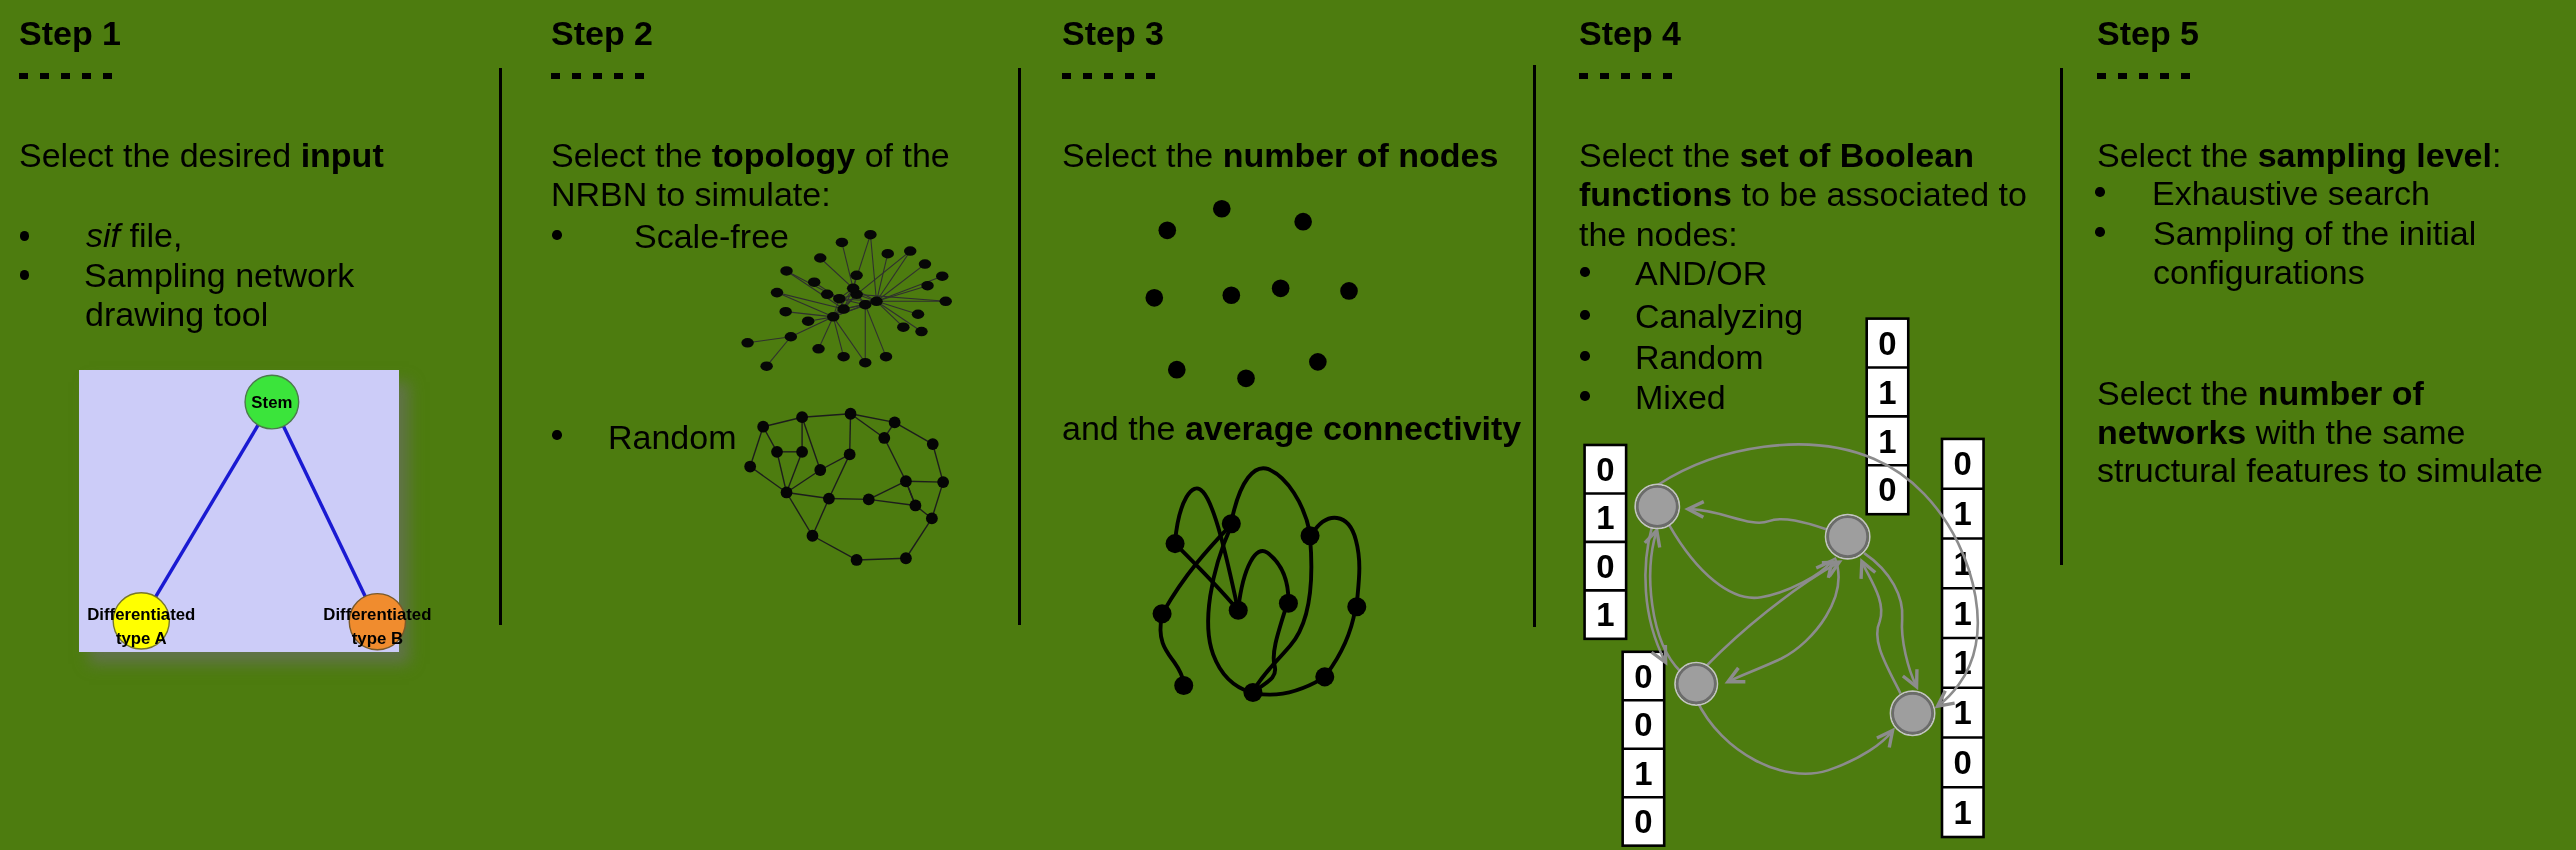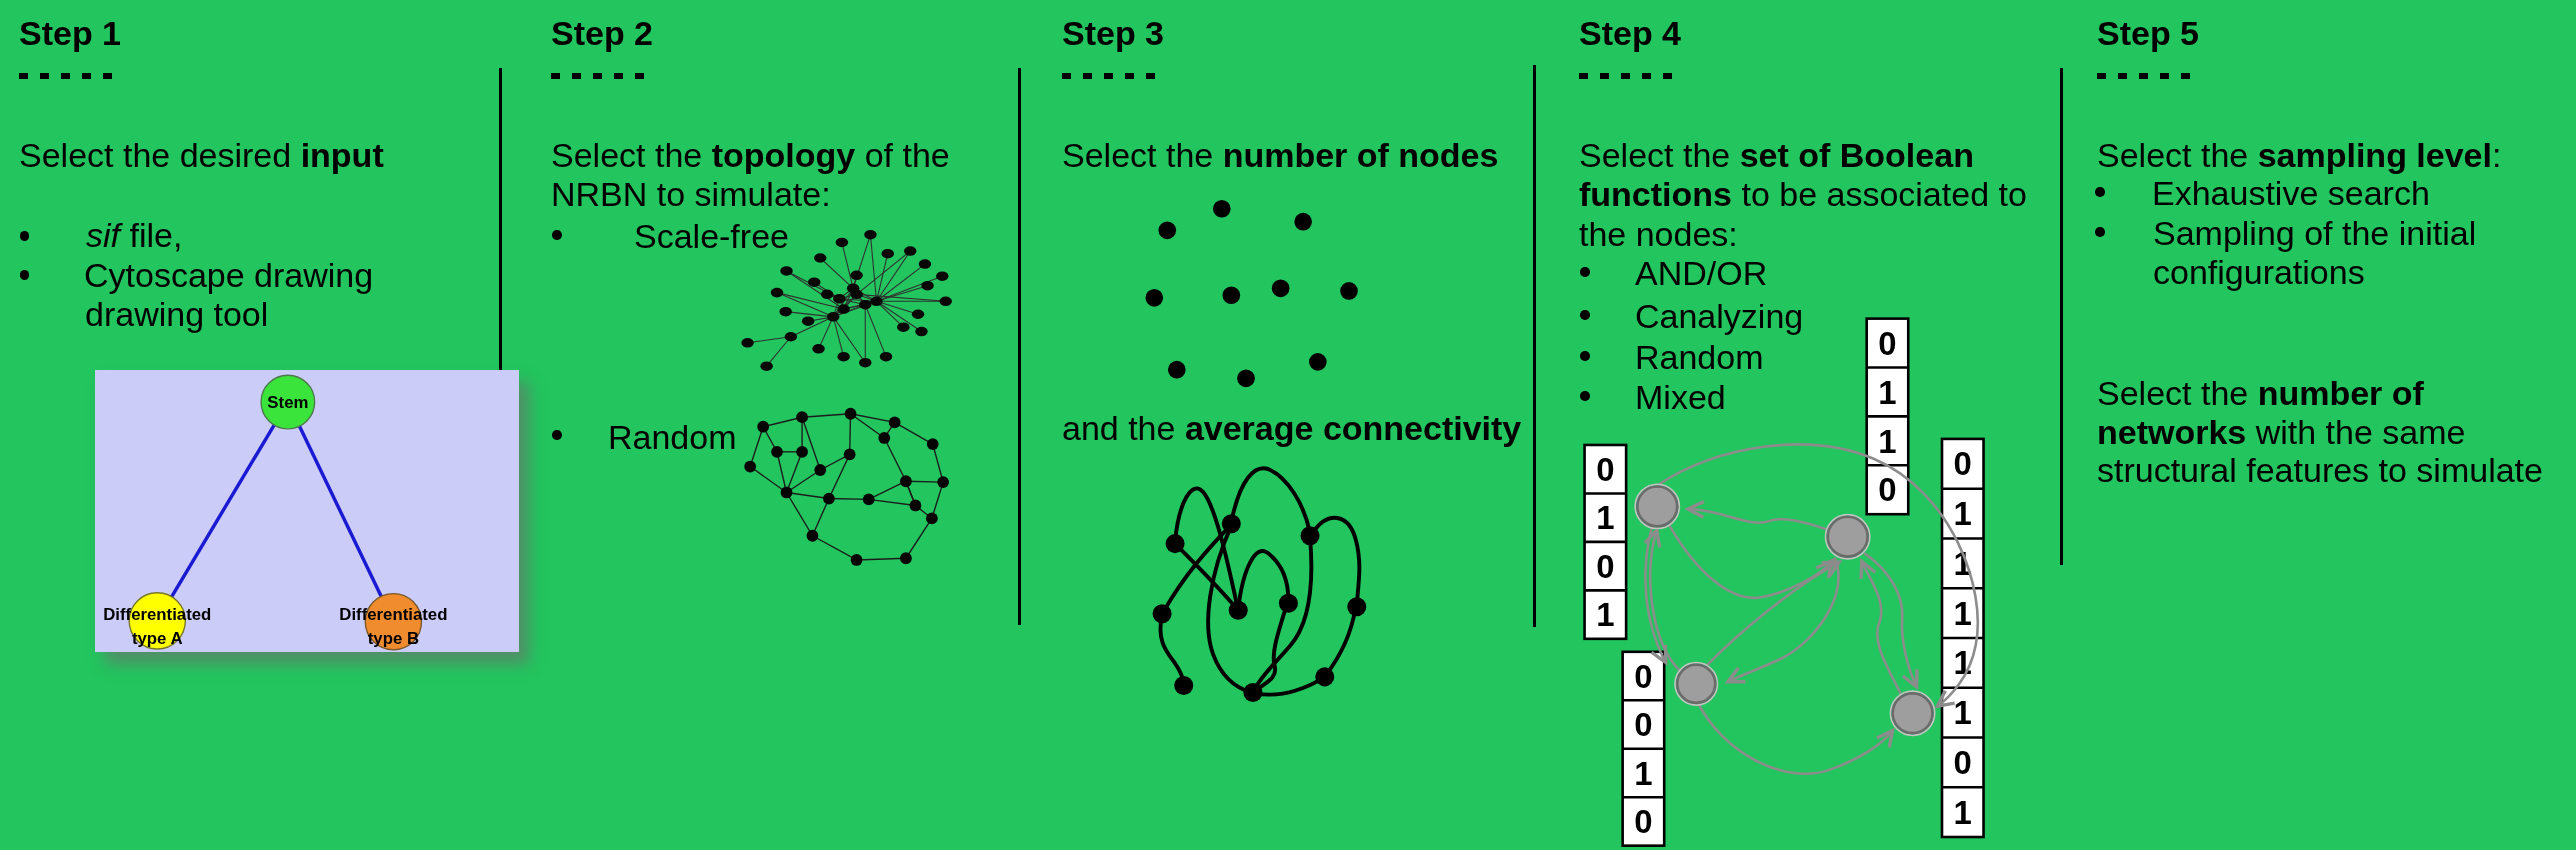--- a/index.html
+++ b/index.html
@@ -1,32 +1,32 @@
 <!DOCTYPE html>
 <html style="font-size:14px"><head><meta charset="utf-8"><style>
 html,body{margin:0;padding:0;background:#fff}
-#page{position:relative;width:2576px;height:851px;background:#22c55e;overflow:hidden;
+#page{position:relative;width:2576px;height:851px;background:#4d7c0f;overflow:hidden;
 font-family:"Liberation Sans",sans-serif;font-size:34px;line-height:40px;color:#000}
 .ln{position:absolute;white-space:nowrap}
 b{font-weight:bold}
 </style></head><body>
 <div id="page">
 <div style="position:absolute;left:499px;top:68px;width:2.6px;height:557px;background:#000"></div>
 <div style="position:absolute;left:1018px;top:68px;width:2.6px;height:557px;background:#000"></div>
 <div style="position:absolute;left:1533px;top:65px;width:2.6px;height:562px;background:#000"></div>
 <div style="position:absolute;left:2060px;top:68px;width:2.6px;height:497px;background:#000"></div>
 <div class="ln" style="left:19px;top:13px"><b>Step 1</b></div>
 <div style="position:absolute;left:19px;top:73px;width:93px;height:5.6px;background:repeating-linear-gradient(90deg,#000 0 9px,transparent 9px 21px)"></div>
 <div class="ln" style="left:19px;top:135px">Select the desired <b>input</b></div>
 <div style="position:absolute;left:19.5px;top:231px;width:9.5px;height:9.5px;border-radius:50%;background:#000"></div>
 <div class="ln" style="left:86px;top:215px"><i>sif</i> file,</div>
 <div style="position:absolute;left:19.5px;top:270px;width:9.5px;height:9.5px;border-radius:50%;background:#000"></div>
-<div class="ln" style="left:84px;top:255px">Cytoscape drawing</div>
+<div class="ln" style="left:84px;top:255px">Sampling network</div>
 <div class="ln" style="left:85px;top:294px">drawing tool</div>
-<div style="position:absolute;left:95px;top:370px;width:424px;height:282px;
+<div style="position:absolute;left:79px;top:370px;width:320px;height:282px;
 background:#ccccf8;box-shadow:10.4px 12px 14px rgba(110,110,110,.62)">
 <svg width="352" height="282" viewBox="0 0 407 326" style="position:absolute;overflow:visible;font-size:39px">
 <g stroke="#1a1ad2" stroke-width="4">
 <line x1="223" y1="37" x2="72" y2="290"></line>
           <line x1="223" y1="37" x2="345" y2="291"></line>
         </g>
 <circle cx="223" cy="37" r="31" fill="#3be43b" stroke="#4c7a4c" stroke-width="1.6"></circle>
 <circle cx="72" cy="290" r="32.5" fill="#ffff00" stroke="#77772a" stroke-width="1.6"></circle>
 <circle cx="345" cy="291" r="32.5" fill="#f08c2e" stroke="#7a5a2a" stroke-width="1.6"></circle>
 <g font-family="Liberation Sans,sans-serif" font-size="19.4px" font-weight="bold" text-anchor="middle" fill="#000">

